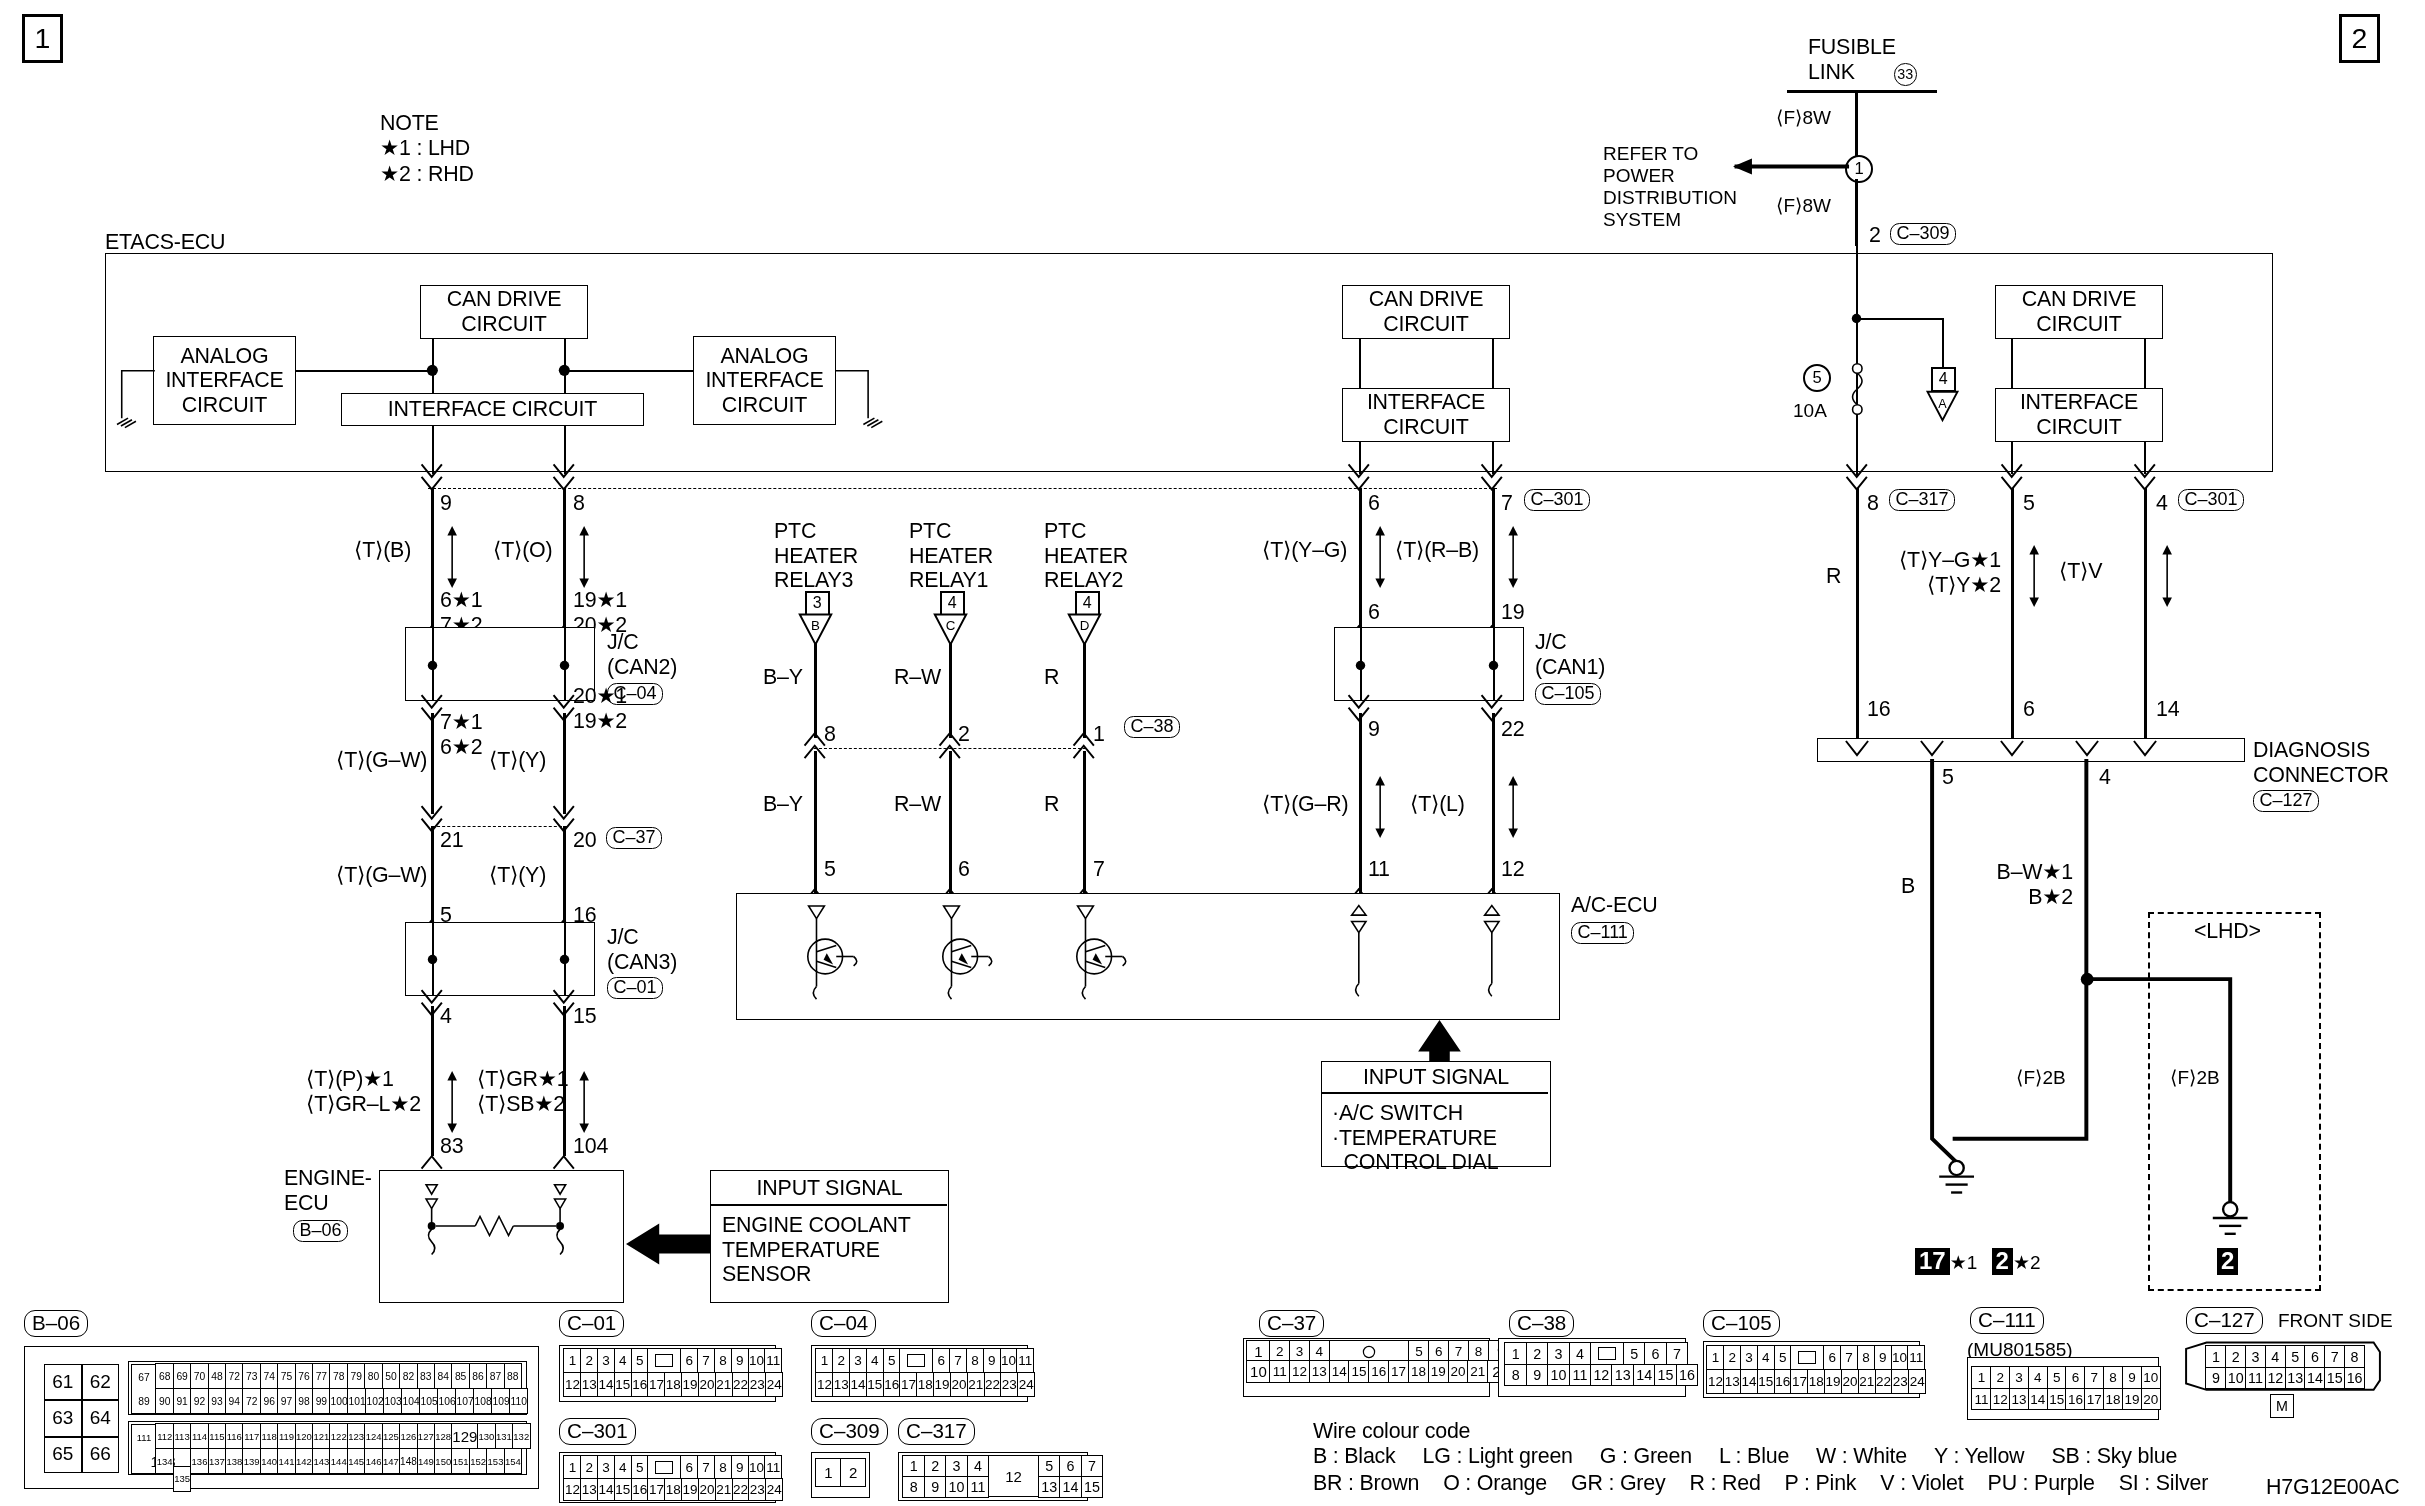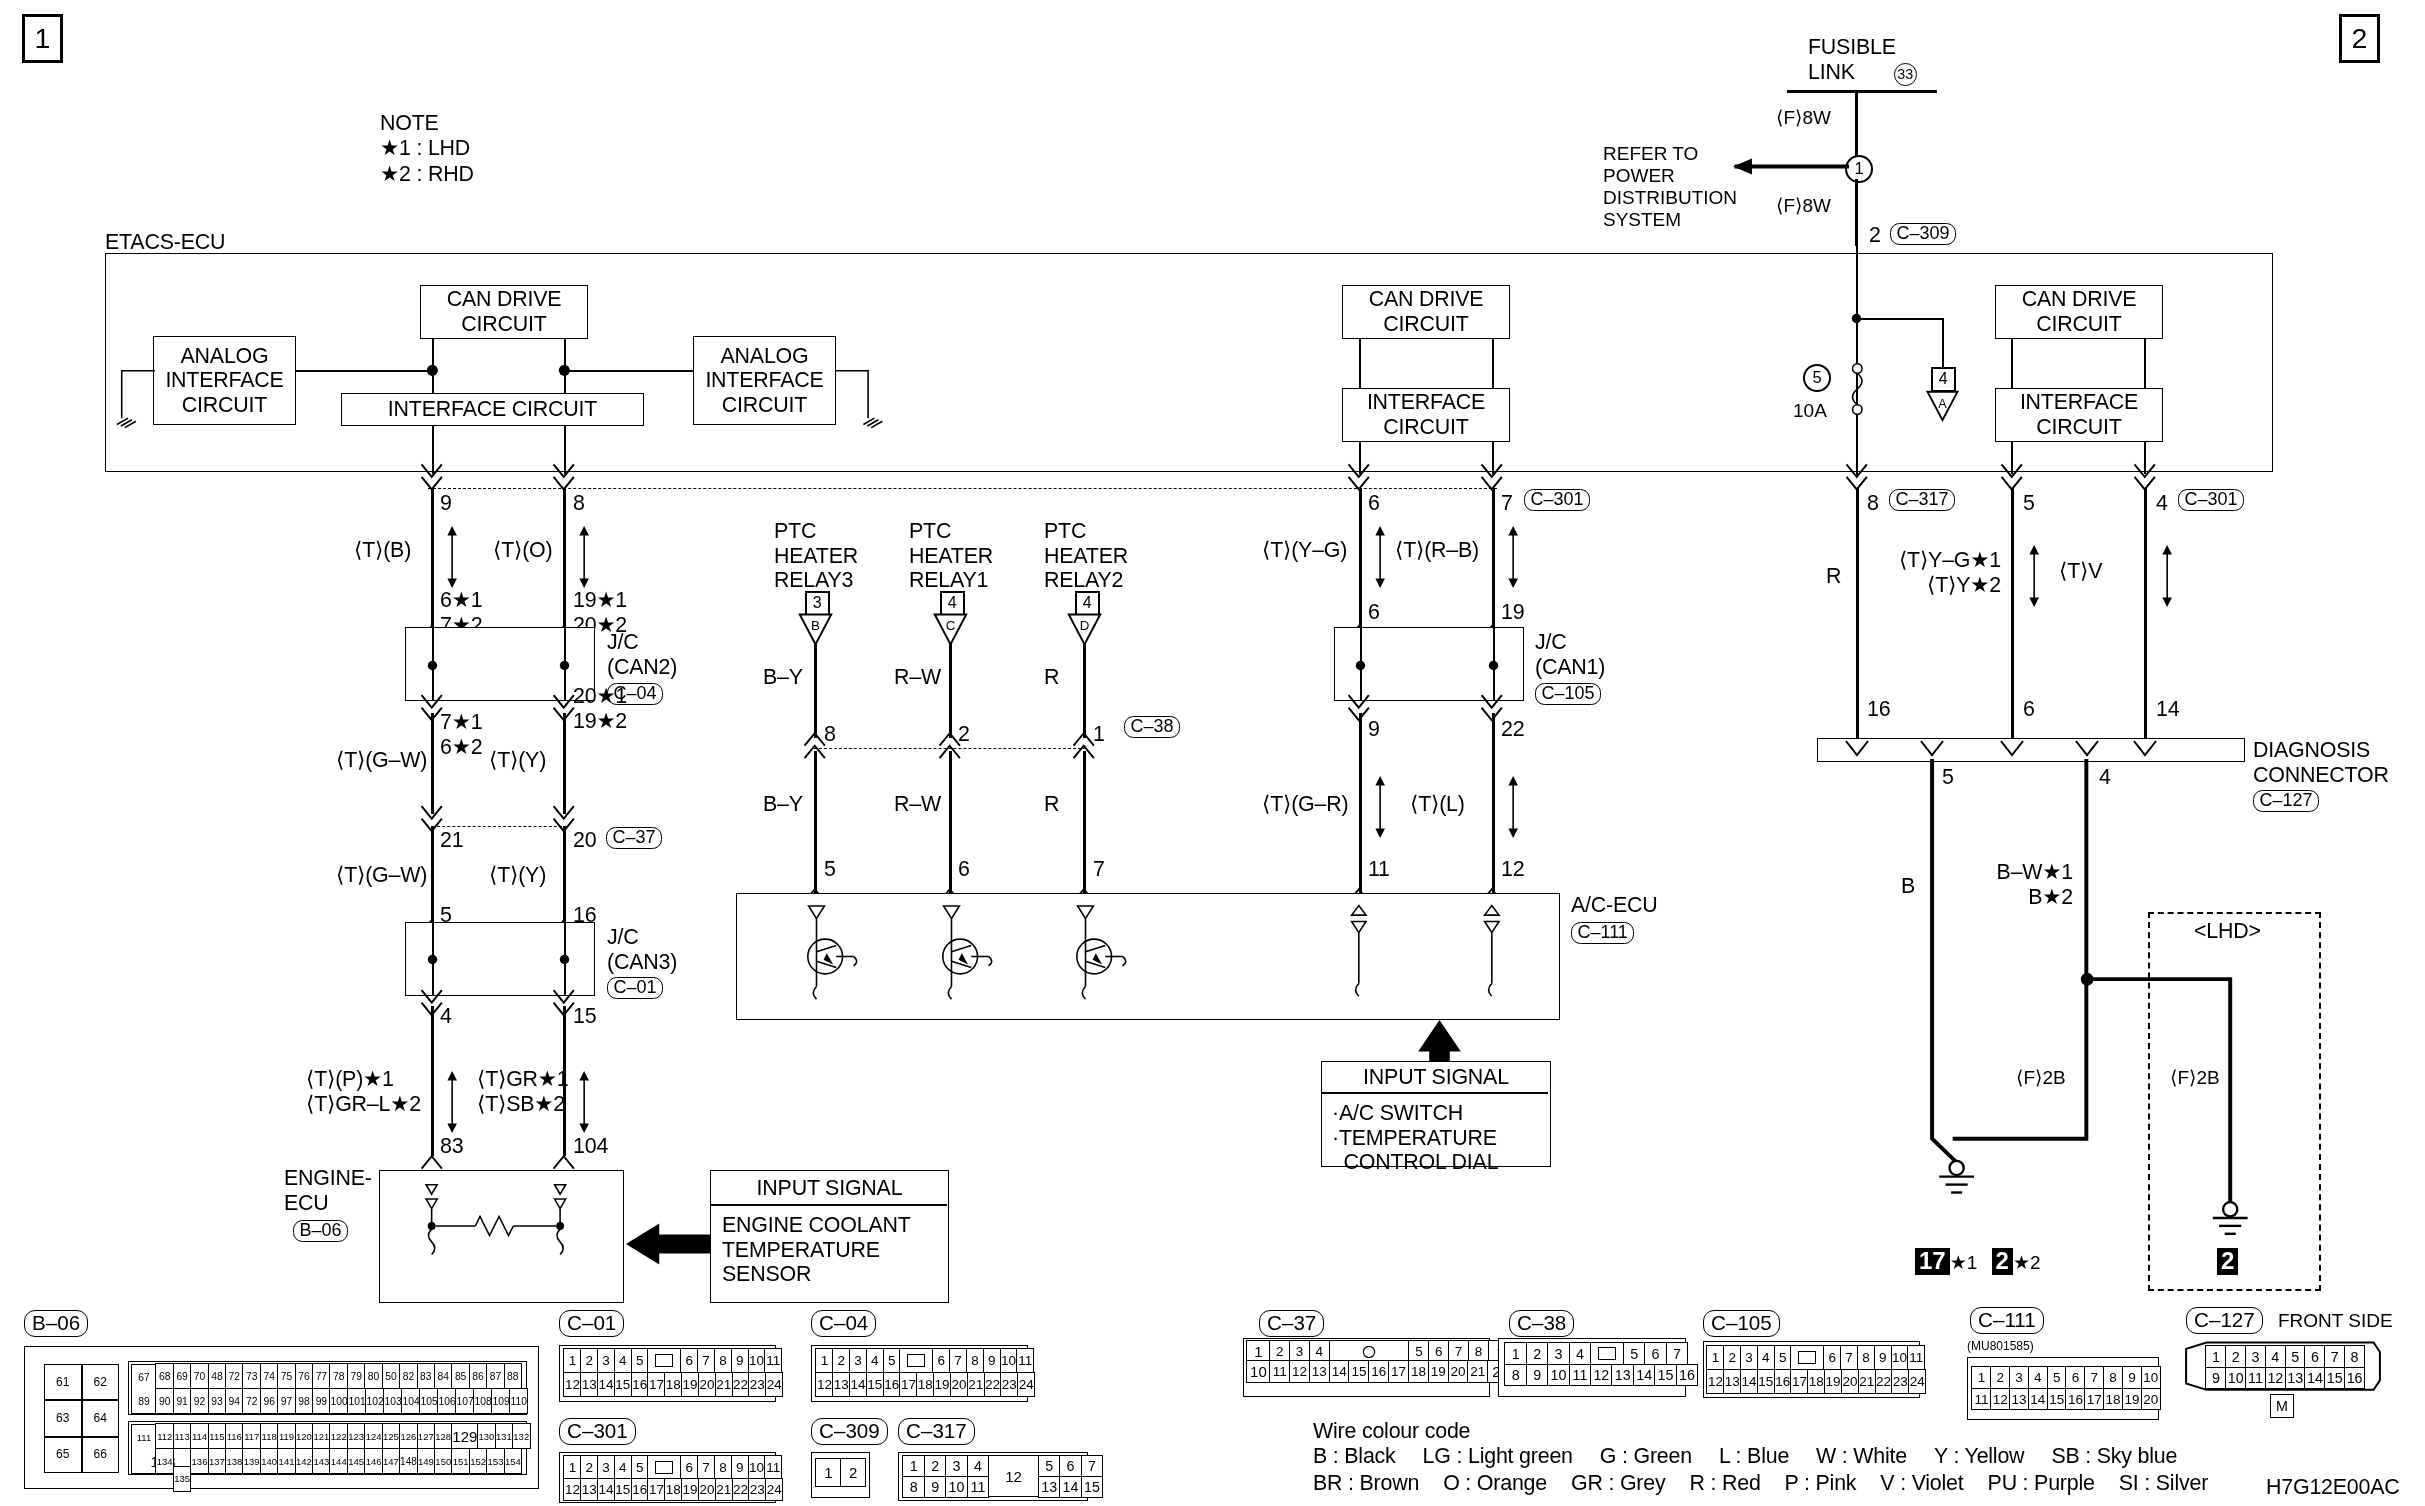--- a/index.html
+++ b/index.html
@@ -1,21 +1,21 @@
 <!DOCTYPE html>
 <html style="font-size:12.7px"><head>
 <meta charset="utf-8">
 <style>
   html,body{margin:0;padding:0;background:#fff;}
   body{width:2426px;height:1506px;position:relative;
        font-family:"Liberation Sans", sans-serif;color:#000;overflow:hidden;}
   .abs{position:absolute;}
   .txt{font-size:21.4px;line-height:1.15;white-space:pre;letter-spacing:-0.2px;}
   .txt-s{font-size:19px;line-height:1.15;white-space:pre;}
-  .txt-xs{font-size:12px;line-height:1.1;white-space:pre;}
+  .txt-xs{font-size:19px;line-height:1.1;white-space:pre;}
   .bx{box-sizing:border-box;border:1.6px solid #000;background:#fff;}
   .bx-thin{box-sizing:border-box;border:1.3px solid #000;background:#fff;}
   .ctrbox{display:flex;align-items:center;justify-content:center;text-align:center;}
   .vline{background:#000;width:3.2px;}
   .vline-thin{background:#000;width:1.6px;}
   .hline{background:#000;height:1.6px;}
   .hline-thick{background:#000;height:3.2px;}
   .dash{border-top:1.6px dashed #000;height:0;}
   .pagebox{width:35px;height:43px;border:3.2px solid #000;display:flex;
            align-items:center;justify-content:center;font-size:28.5px;background:#fff;}

